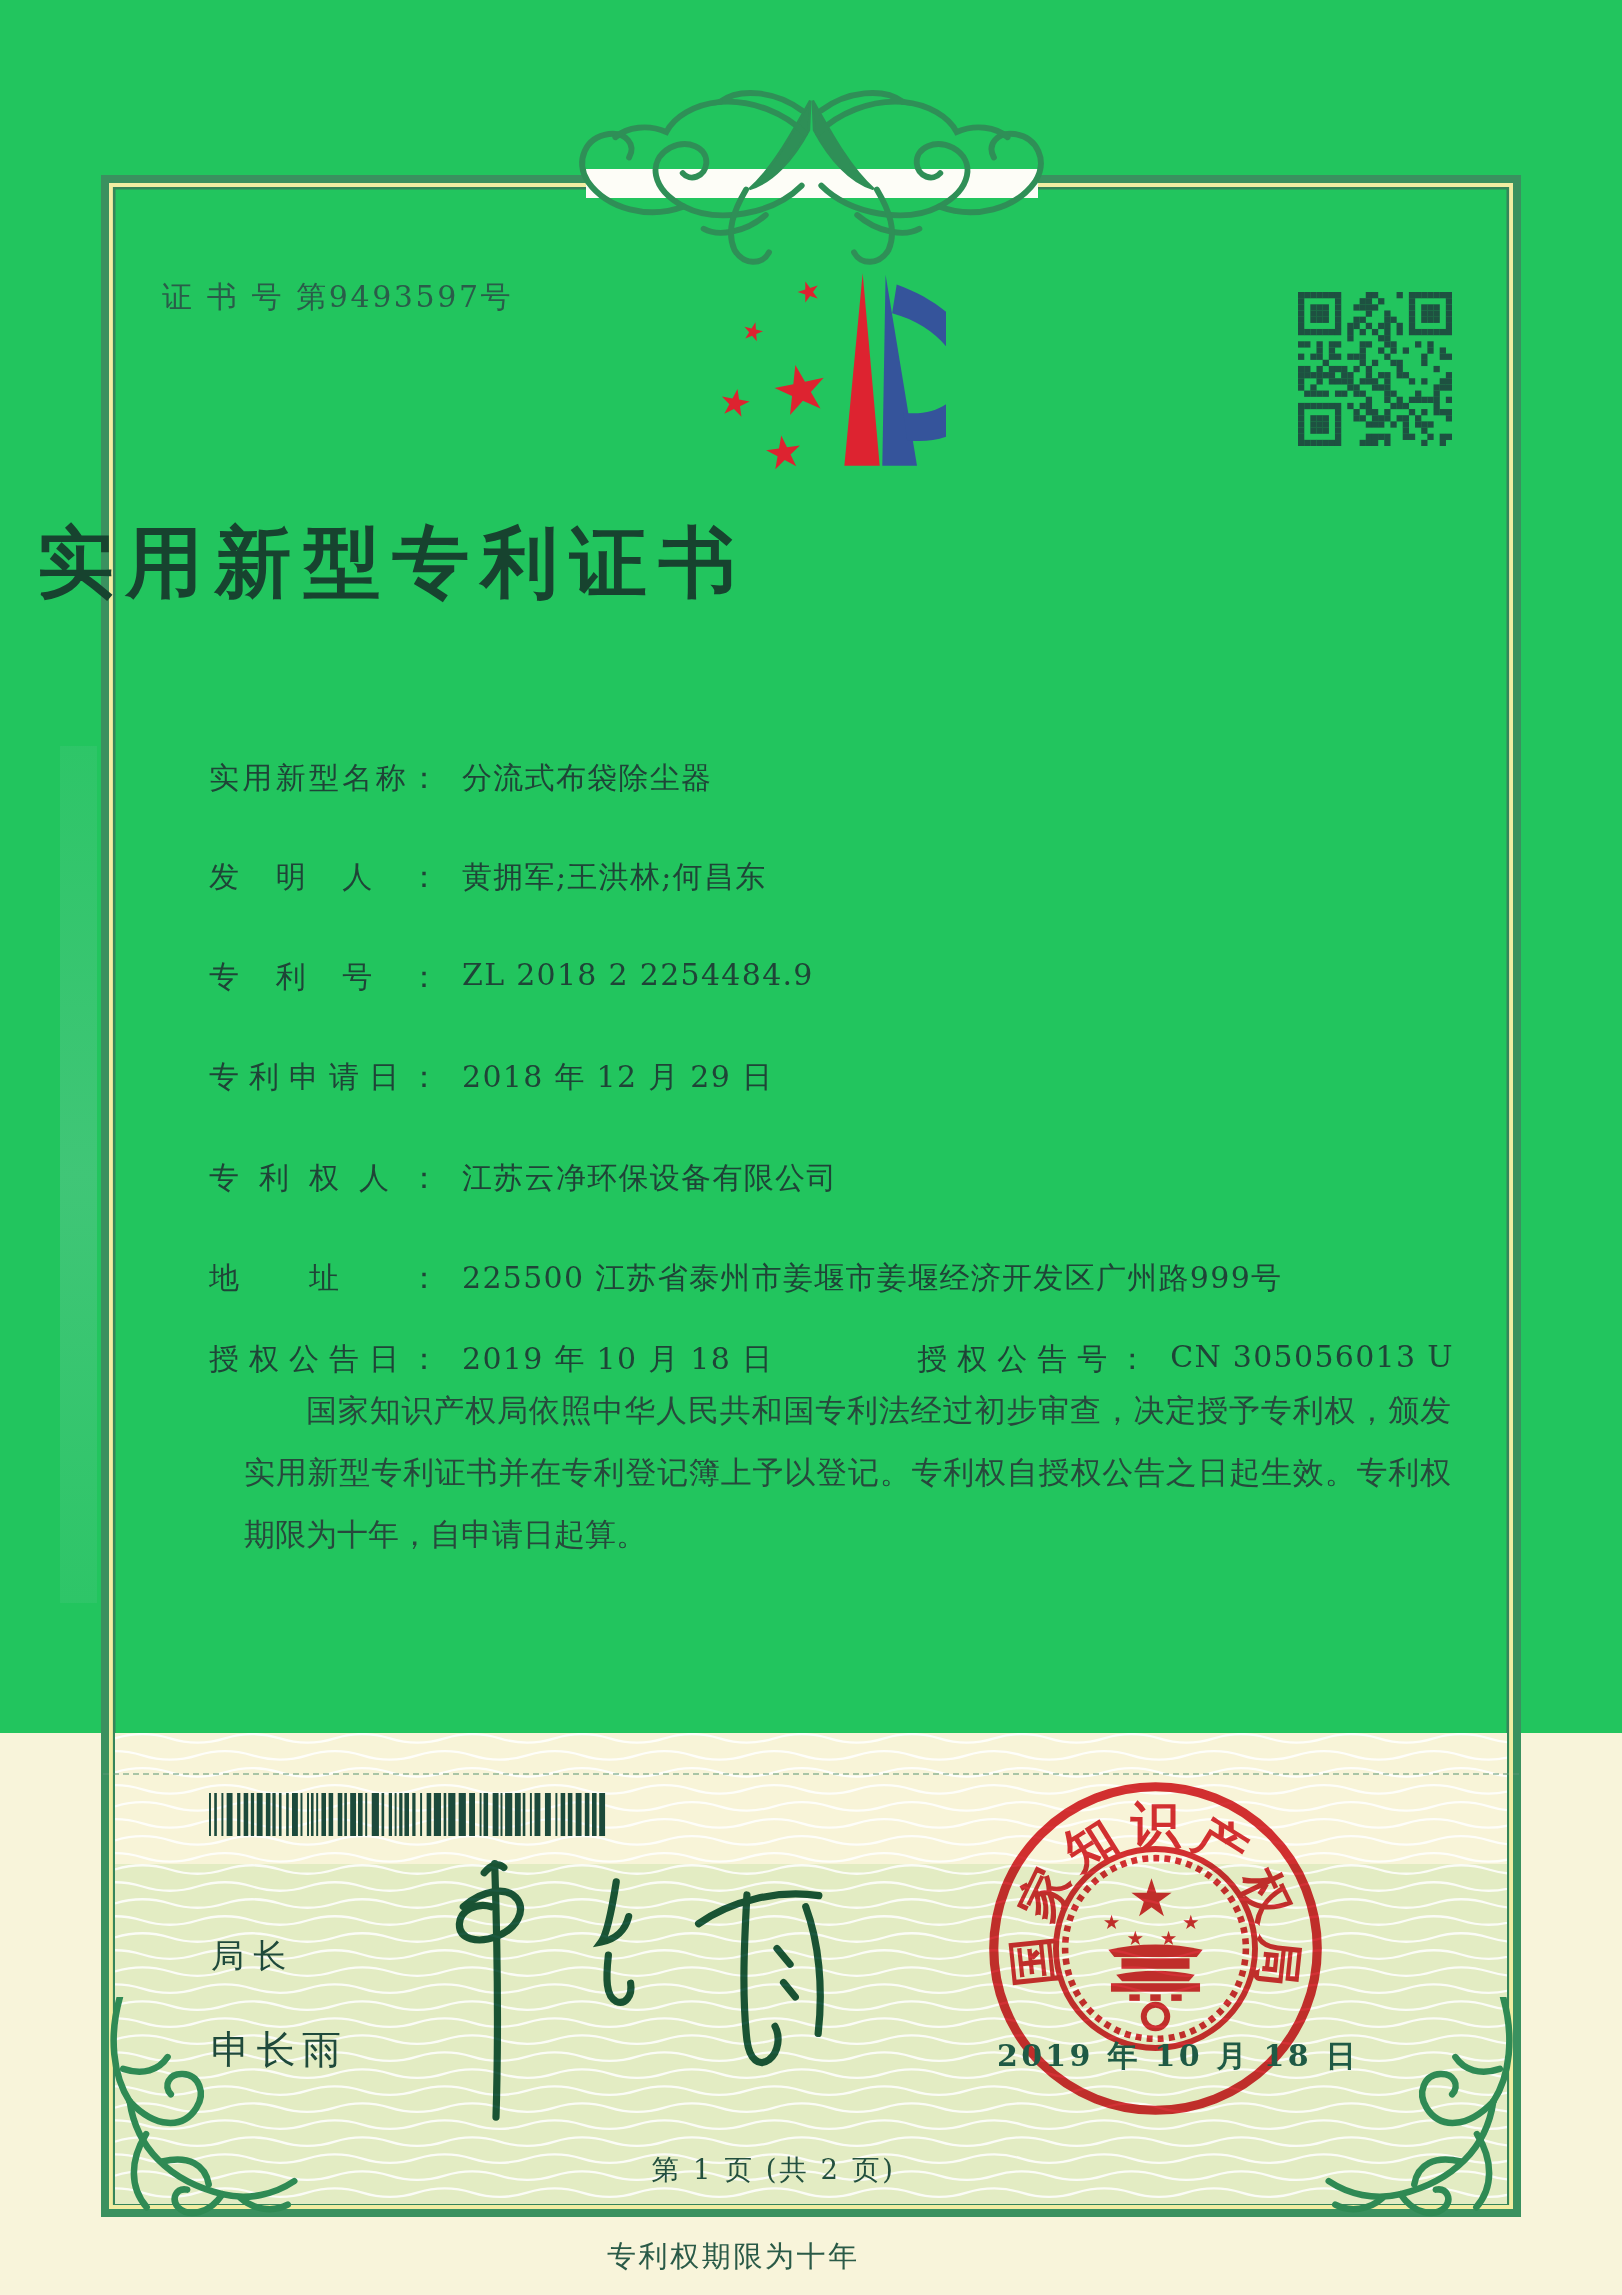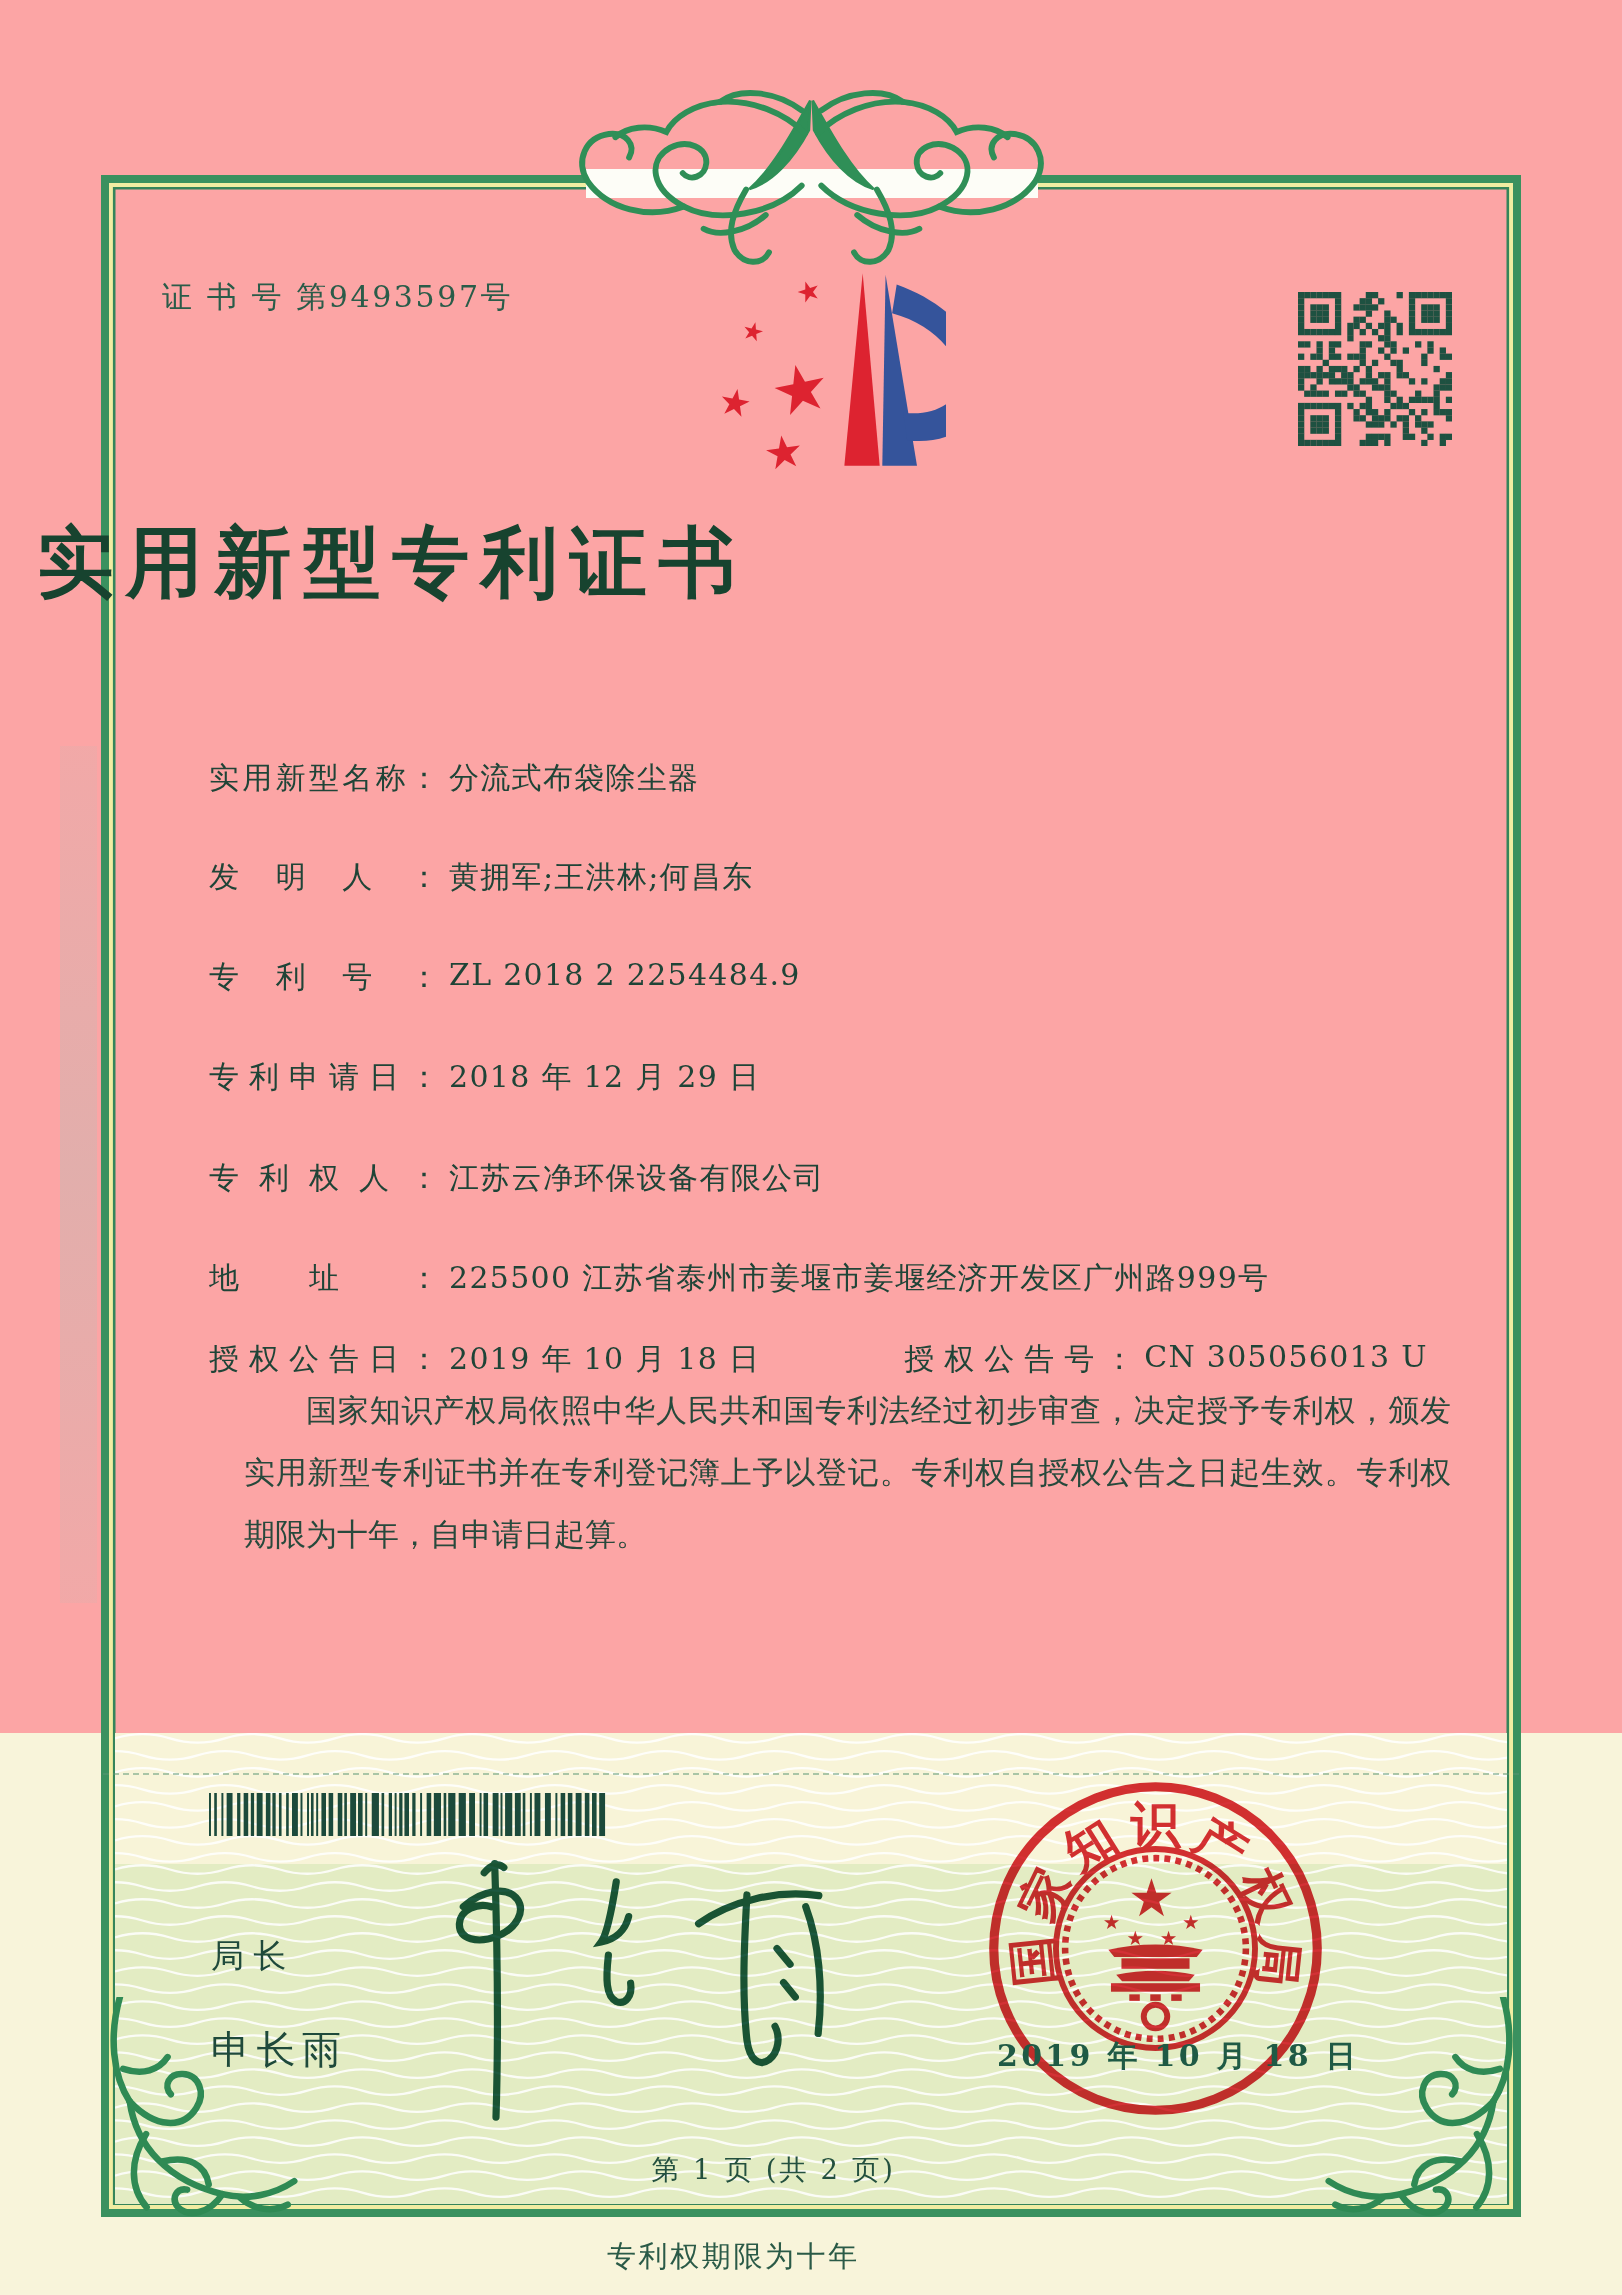--- a/index.html
+++ b/index.html
@@ -1,18 +1,18 @@
 <!DOCTYPE html>
 <html style="font-size:10.5px"><head>
 <meta charset="utf-8">
 <style>
   html,body{margin:0;padding:0;background:#e8e8e8;}
   #page{
     position:relative; width:1622px; height:2295px;
-    background:#fca5a5; overflow:hidden;
+    background:#22c55e; overflow:hidden;
     font-family:"DejaVu Serif","Liberation Serif",serif;
     color:#1f4437;
   }
   
   #bottom-tint{position:absolute;left:0;top:1733px;width:1622px;height:563px;background:#f8f4da;}
   
   #frame{
     position:absolute;left:101px;top:175px;width:1420px;height:2042px;
     box-sizing:border-box;border:8.5px solid #3a915f;
     box-shadow:inset 0 0 0 3.9px #f1eda2, inset 0 0 0 6.5px #35855a;
@@ -29,21 +29,21 @@
   #logo{position:absolute;left:710px;top:255px;width:236px;height:229px;}
   #qr{position:absolute;left:1298px;top:292px;width:154px;height:154px;}
   #title{
     position:absolute;left:0;top:512px;width:1622px;text-align:left;
     font-size:77px;font-weight:bold;letter-spacing:11.8px;color:#17432f;padding-left:37px;
   }
   
   .frow{position:absolute;left:209px;display:flex;align-items:flex-start;font-size:30px;white-space:nowrap;}
   .flabel{width:230px;flex:0 0 230px;}
   .spread{display:flex;justify-content:space-between;}
-  .fvalue{margin-left:10px;letter-spacing:1.3px;}
+  .fvalue{margin-left:23px;letter-spacing:1.3px;}
   .flabel2{width:230px;flex:0 0 230px;margin-left:144px;}
   #r1{top:758px;} #r2{top:857px;} #r3{top:957px;} #r4{top:1057px;}
   #r5{top:1158px;} #r6{top:1258px;} #r7{top:1339px;}
   
   #body-text{position:absolute;left:209px;top:1379px;width:1207px;font-size:31px;line-height:62px;color:#27493c;margin-left:35px;}
   #body-text p{margin:0;text-indent:2em;text-align:justify;}
   
   #barcode{position:absolute;left:209px;top:1793px;width:400px;height:43px;}
   
   #director-label{position:absolute;left:211px;top:1934px;font-size:33px;letter-spacing:9.2px;color:#1f4a3b;}

